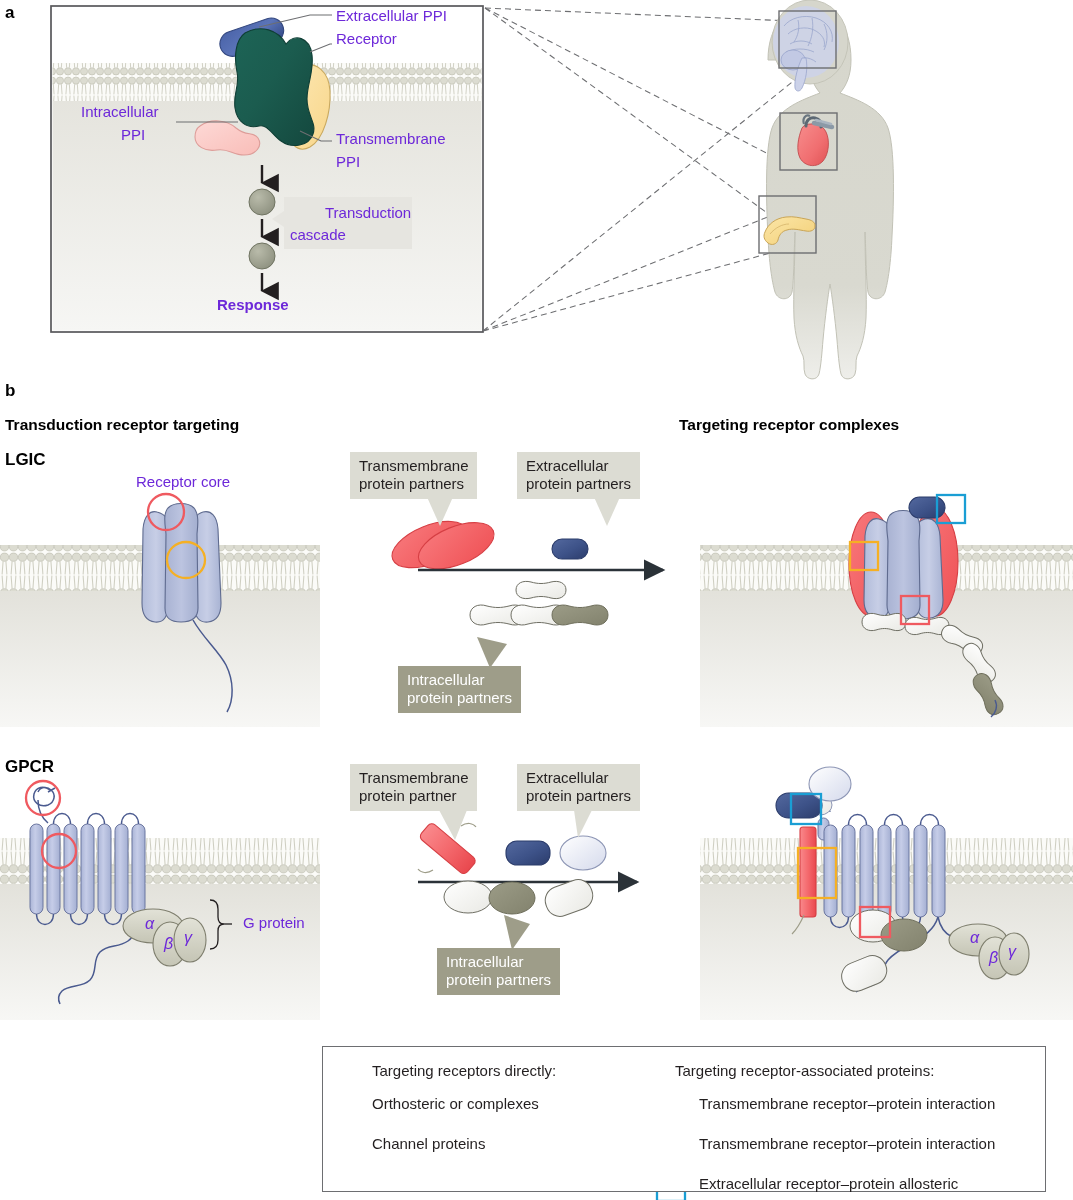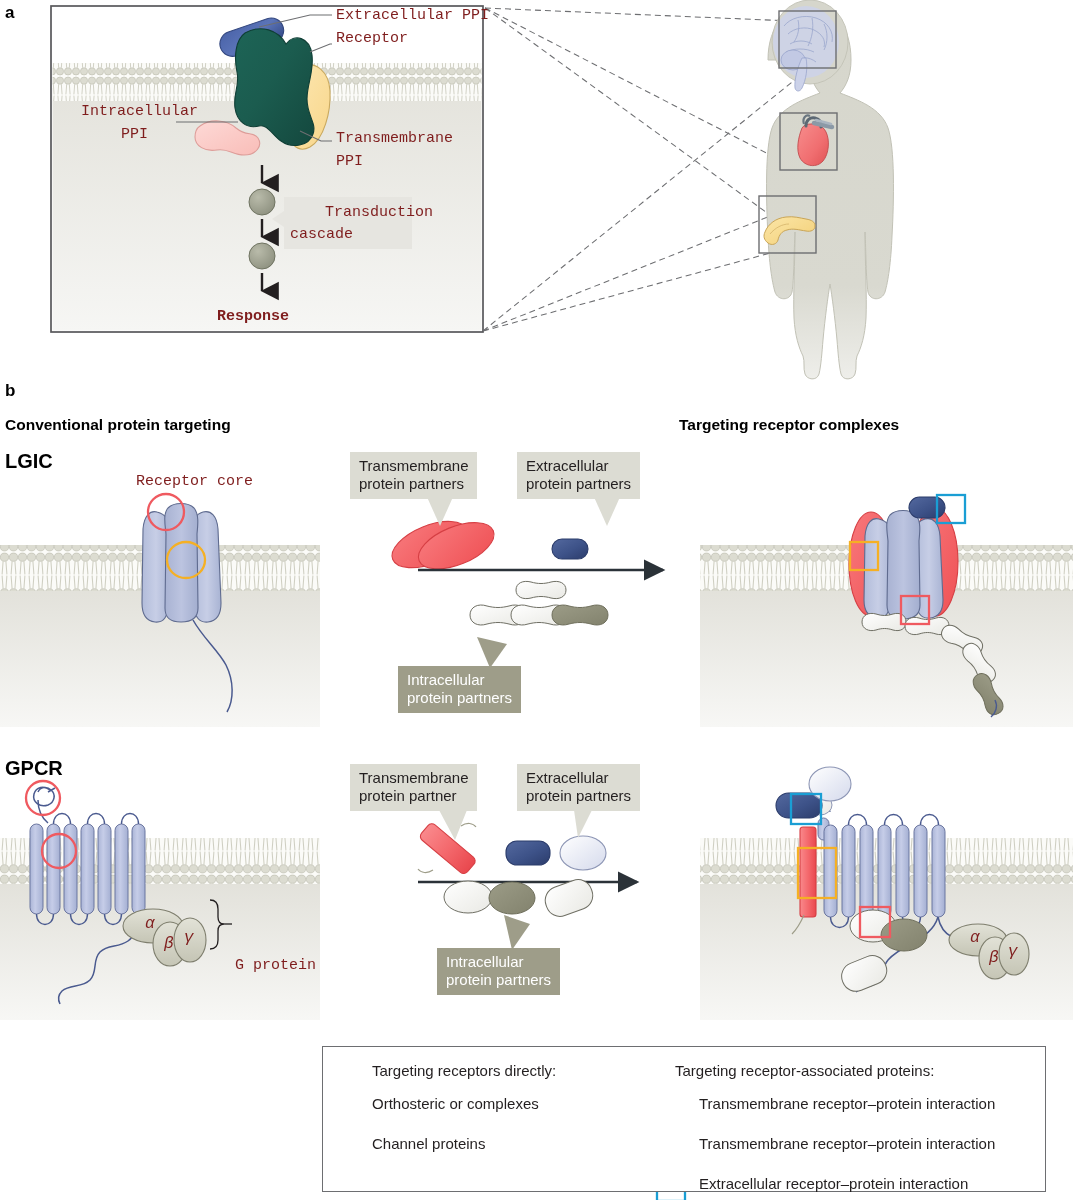--- a/index.html
+++ b/index.html
@@ -1,22 +1,22 @@
 <!DOCTYPE html>
 <html><head>
 <meta charset="utf-8">
 <style>
   html,body{margin:0;padding:0;background:#fff;}
   body{width:1073px;height:1200px;position:relative;font-family:"Liberation Sans",sans-serif;color:#231f20;overflow:hidden;}
   .fig{position:absolute;inset:0;}
   svg{display:block;}
   .panel-letter{position:absolute;font-weight:bold;font-size:17px;color:#000;}
   .hdr{position:absolute;font-weight:bold;font-size:15.5px;color:#000;}
-  .rowlbl{position:absolute;font-weight:bold;font-size:20px;color:#000;}
-  .lbl{position:absolute;font-size:15px;color:#7f1d1d;line-height:1.18;white-space:nowrap;font-family:Liberation Mono, monospace;}
+  .rowlbl{position:absolute;font-weight:bold;font-size:17px;color:#000;}
+  .lbl{position:absolute;font-size:15px;color:#6d28d9;line-height:1.18;white-space:nowrap;}
   .callout{position:absolute;background:#dcdcd3;color:#231f20;font-size:15px;line-height:1.2;padding:5px 9px 6px 9px;white-space:nowrap;}
   .callout.dark{background:#9e9d89;color:#ffffff;}
   .legend-box{position:absolute;border:1.4px solid #6d6e71;background:#fff;}
   .legend-title{position:absolute;font-size:15px;color:#231f20;white-space:nowrap;}
   .legend-item{position:absolute;font-size:15px;color:#231f20;white-space:nowrap;}
 </style>
 </head>
 <body>
 
 <div class="fig">
@@ -430,44 +430,44 @@
 <div class="panel-letter" style="left:5px;top:3px;">a</div>
 
 <div class="lbl" style="left:336px;top:7px;">Extracellular PPI</div>
 <div class="lbl" style="left:336px;top:30px;">Receptor</div>
 <div class="lbl" style="left:81px;top:103px;">Intracellular</div>
 <div class="lbl" style="left:121px;top:126px;">PPI</div>
 <div class="lbl" style="left:336px;top:130px;">Transmembrane</div>
 <div class="lbl" style="left:336px;top:153px;">PPI</div>
 <div class="lbl" style="left:290px;top:204px;margin-left:35px;">Transduction</div>
 <div class="lbl" style="left:290px;top:226px;">cascade</div>
-<div class="lbl" style="left:217px;top:296px;font-weight:bold;margin-top:12px;">Response</div>
+<div class="lbl" style="left:217px;top:296px;font-weight:bold;">Response</div>
 
 <div class="panel-letter" style="left:5px;top:381px;">b</div>
-<div class="hdr" style="left:5px;top:416px;">Conventional protein targeting</div>
+<div class="hdr" style="left:5px;top:416px;">Transduction receptor targeting</div>
 <div class="hdr" style="left:679px;top:416px;">Targeting receptor complexes</div>
 
 <div class="rowlbl" style="left:5px;top:450px;">LGIC</div>
 <div class="lbl" style="left:136px;top:473px;">Receptor core</div>
 
 <div class="callout" style="left:350px;top:452px;">
   <div>Transmembrane</div>
   <div>protein partners</div>
 </div>
 <div class="callout" style="left:517px;top:452px;">
   <div>Extracellular</div>
   <div>protein partners</div>
 </div>
 <div class="callout dark" style="left:398px;top:666px;">
   <div>Intracellular</div>
   <div>protein partners</div>
 </div>
 
 <div class="rowlbl" style="left:5px;top:757px;">GPCR</div>
-<div class="lbl" style="left:235px;top:914px;margin-top:43px;">G protein</div>
+<div class="lbl" style="left:243px;top:914px;">G protein</div>
 <div class="lbl" style="left:145px;top:915px;font-size:16px;font-style:italic;">α</div>
 <div class="lbl" style="left:164px;top:935px;font-size:16px;font-style:italic;">β</div>
 <div class="lbl" style="left:184px;top:929px;font-size:16px;font-style:italic;">γ</div>
 <div class="lbl" style="left:970px;top:929px;font-size:16px;font-style:italic;">α</div>
 <div class="lbl" style="left:989px;top:949px;font-size:16px;font-style:italic;">β</div>
 <div class="lbl" style="left:1008px;top:943px;font-size:16px;font-style:italic;">γ</div>
 
 <div class="callout" style="left:350px;top:764px;">
   <div>Transmembrane</div>
   <div>protein partner</div>
@@ -483,15 +483,15 @@
 
 <div class="legend-box" style="left:322px;top:1046px;width:722px;height:144px;"></div>
 <div class="legend-title" style="left:372px;top:1062px;text-align:center;">Targeting receptors directly:</div>
 <div class="legend-title" style="left:675px;top:1062px;">Targeting receptor-associated proteins:</div>
 
 <div class="legend-item" style="left:372px;top:1095px;">Orthosteric or complexes</div>
 <div class="legend-item" style="left:372px;top:1135px;">Channel proteins</div>
 
 <div class="legend-item" style="left:699px;top:1095px;">Transmembrane receptor–protein interaction</div>
 <div class="legend-item" style="left:699px;top:1135px;">Transmembrane receptor–protein interaction</div>
-<div class="legend-item" style="left:699px;top:1175px;">Extracellular receptor–protein interaction</div>
+<div class="legend-item" style="left:699px;top:1175px;">Extracellular receptor–protein allosteric</div>
 
 </div>
 
 </body></html>

